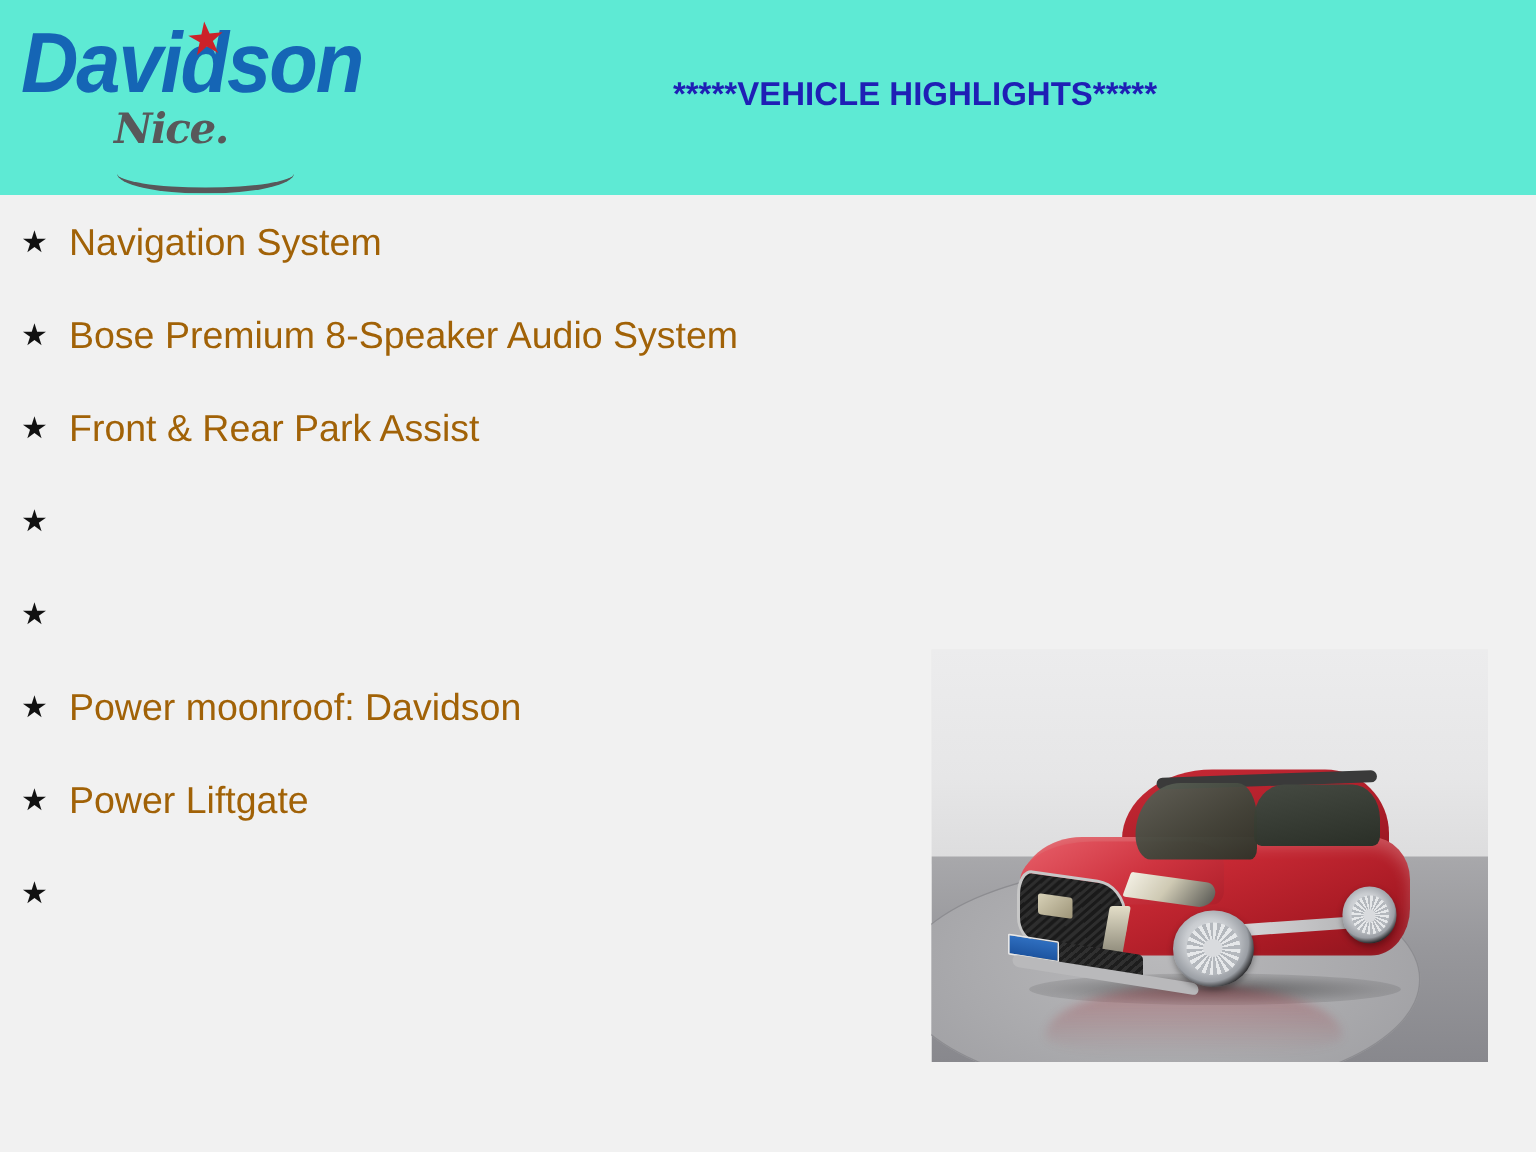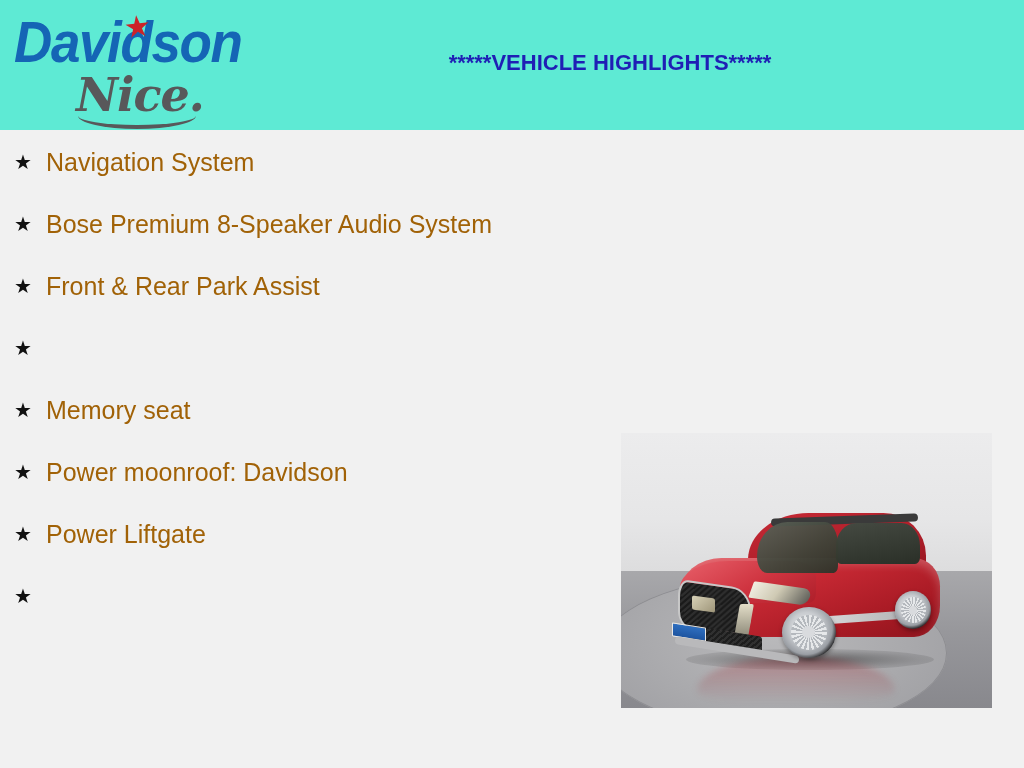--- a/index.html
+++ b/index.html
@@ -57,21 +57,21 @@
     line-height: 1;
     transform: rotate(-6deg);
   }
   .logo-script {
     position: absolute;
     left: 66px;
     top: 66px;
     font-family: "DejaVu Serif", serif;
     font-weight: bold;
     font-style: italic;
-    font-size: 46px;
+    font-size: 28px;
     color: #58585a;
     line-height: 1;
     letter-spacing: -1px;
     white-space: nowrap;
   }
   .logo-swoosh {
     position: absolute;
     left: 68px;
     top: 107px;
     width: 118px;
@@ -409,21 +409,20 @@
     </li>
     <li class="feature-item">
       <span class="bullet-star">★</span>
       <span class="feature-text">Front &amp; Rear Park Assist</span>
     </li>
     <li class="feature-item">
       <span class="bullet-star">★</span>
     </li>
     <li class="feature-item">
       <span class="bullet-star">★</span>
-      <span class="feature-text">Memory seat</span>
     </li>
     <li class="feature-item">
       <span class="bullet-star">★</span>
       <span class="feature-text">Power moonroof: Davidson</span>
     </li>
     <li class="feature-item">
       <span class="bullet-star">★</span>
       <span class="feature-text">Power Liftgate</span>
     </li>
     <li class="feature-item">

